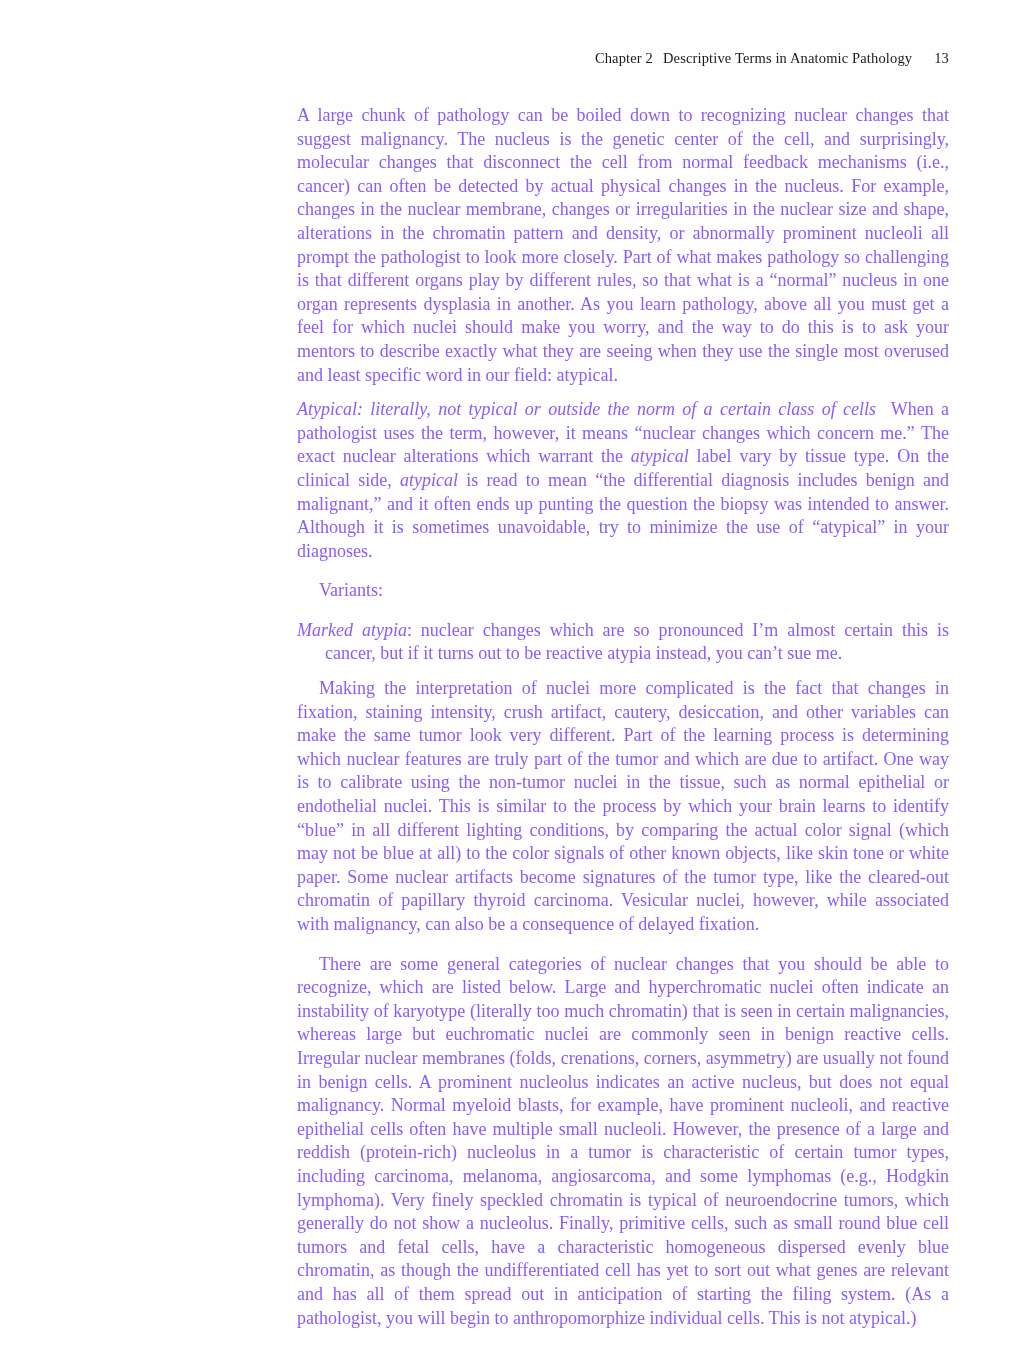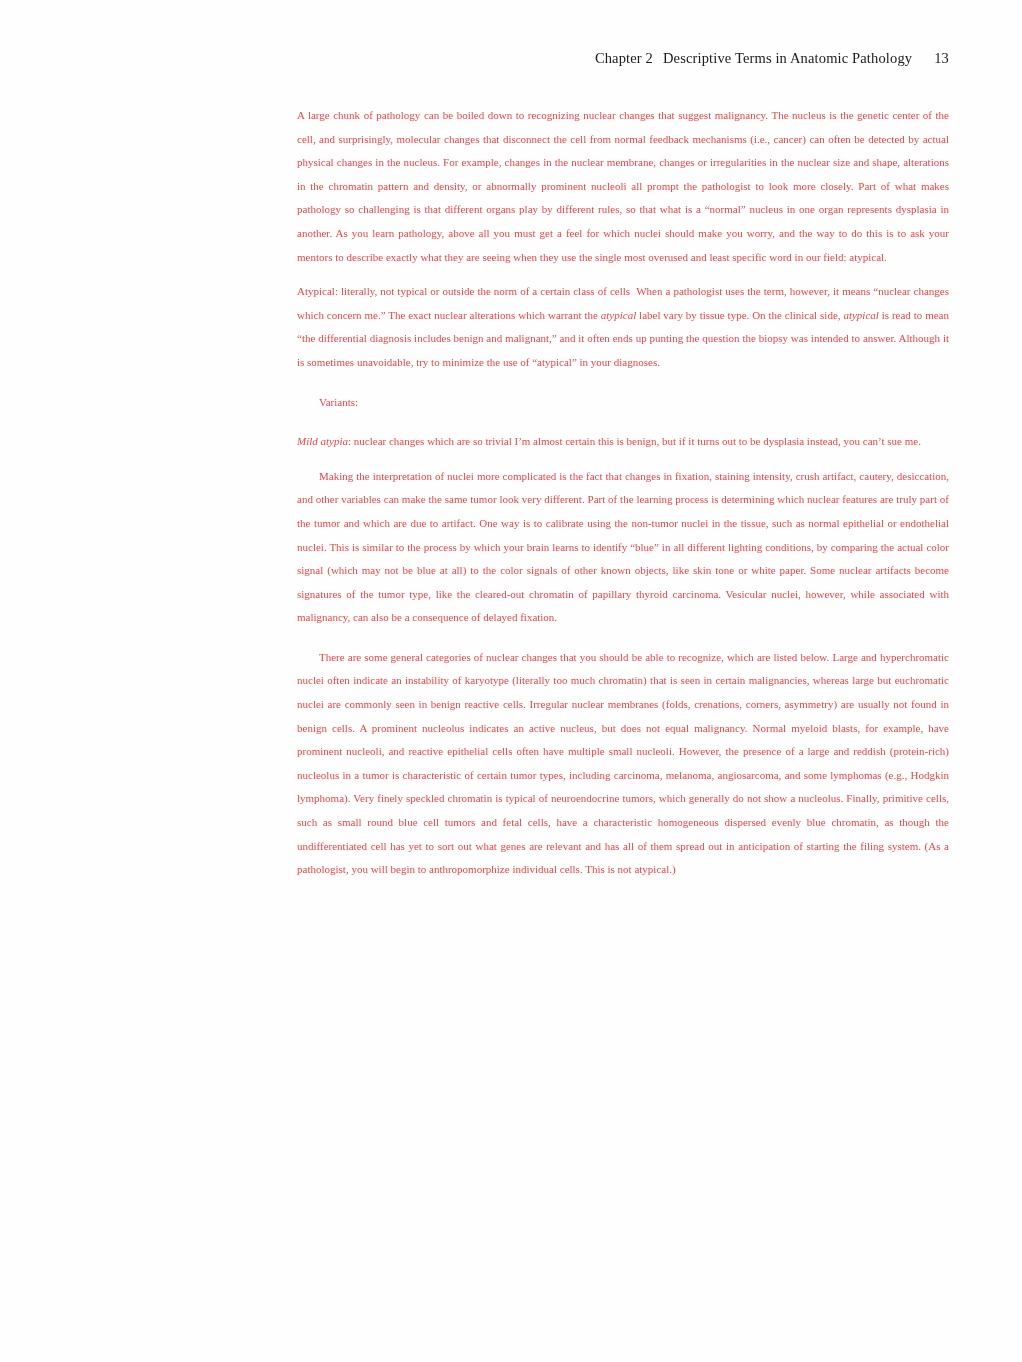--- a/index.html
+++ b/index.html
@@ -36,40 +36,40 @@
     white-space: nowrap;
     color: #1a1a1a;
   }
   .running-head .chapter-label { margin-right: 10px; }
   .running-head .chapter-title { margin-right: 22px; }
   .body-block {
     margin-top: 37px;
   }
   p {
     margin: 0;
-    font-size: 11px;
+    font-size: 18px;
     line-height: 23.6px;
     text-align: justify;
     text-justify: inter-word;
-    color: #ef4444;
+    color: #8b5cf6;
     hyphens: manual;
   }
   p.indent { text-indent: 22px; }
   p.noindent { text-indent: 0; }
   p + p { margin-top: 16px; }
   .spaced { margin-top: 11px; }
   .hang {
     padding-left: 28px;
     text-indent: -28px;
   }
   em, i { }
   .variants-line {
     text-indent: 22px;
   }
-  .defn-lead { }
+  .defn-lead { font-style: italic; }
   .gap-sm { margin-top: 10px; }
 </style>
 </head>
 <body>
 
 <div class="page">
 
   <div class="content">
 
     <div class="running-head">
@@ -81,24 +81,24 @@
       <p class="noindent">A large chunk of pathology can be boiled down to recognizing nuclear changes that suggest malignancy. The nucleus is the genetic center of the cell, and surprisingly, molecular changes that disconnect the cell from normal feedback mechanisms (i.e., cancer) can often be detected by actual physical changes in the nucleus. For example, changes in the nuclear membrane, changes or irregularities in the nuclear size and shape, alterations in the chromatin pattern and density, or abnormally prominent nucleoli all prompt the pathologist to look more closely. Part of what makes pathology so challenging is that different organs play by different rules, so that what is a “normal” nucleus in one organ represents dysplasia in another. As you learn pathology, above all you must get a feel for which nuclei should make you worry, and the way to do this is to ask your mentors to describe exactly what they are seeing when they use the single most overused and least specific word in our field: atypical.</p>
 
       <p class="noindent spaced">
         <span class="defn-lead">Atypical: literally, not typical or outside the norm of a certain class of cells</span><span>&nbsp;&nbsp;</span><span>When a pathologist uses the term, however, it means “nuclear changes which concern me.” The exact nuclear alterations which warrant the </span><em>atypical</em><span> label vary by tissue type. On the clinical side, </span><em>atypical</em><span> is read to mean “the differential diagnosis includes benign and malignant,” and it often ends up punting the question the biopsy was intended to answer. Although it is sometimes unavoidable, try to minimize the use of “atypical” in your diagnoses.</span>
       </p>
 
       <p class="variants-line">Variants:</p>
 
 
 
+      <p class="hang">
+        <em>Marked atypia</em><span>: nuclear changes which are so pronounced I’m almost certain this is cancer, but if it turns out to be reactive atypia instead, you can’t sue me.</span>
+      </p>
 
-      <p class="hang">
-        <em>Mild atypia</em><span>: nuclear changes which are so trivial I’m almost certain this is benign, but if it turns out to be dysplasia instead, you can’t sue me.</span>
-      </p>
 
 
       <p class="indent spaced">Making the interpretation of nuclei more complicated is the fact that changes in fixation, staining intensity, crush artifact, cautery, desiccation, and other variables can make the same tumor look very different. Part of the learning process is determining which nuclear features are truly part of the tumor and which are due to artifact. One way is to calibrate using the non-tumor nuclei in the tissue, such as normal epithelial or endothelial nuclei. This is similar to the process by which your brain learns to identify “blue” in all different lighting conditions, by comparing the actual color signal (which may not be blue at all) to the color signals of other known objects, like skin tone or white paper. Some nuclear artifacts become signatures of the tumor type, like the cleared-out chromatin of papillary thyroid carcinoma. Vesicular nuclei, however, while associated with malignancy, can also be a consequence of delayed fixation.</p>
 
       <p class="indent">There are some general categories of nuclear changes that you should be able to recognize, which are listed below. Large and hyperchromatic nuclei often indicate an instability of karyotype (literally too much chromatin) that is seen in certain malignancies, whereas large but euchromatic nuclei are commonly seen in benign reactive cells. Irregular nuclear membranes (folds, crenations, corners, asymmetry) are usually not found in benign cells. A prominent nucleolus indicates an active nucleus, but does not equal malignancy. Normal myeloid blasts, for example, have prominent nucleoli, and reactive epithelial cells often have multiple small nucleoli. However, the presence of a large and reddish (protein-rich) nucleolus in a tumor is characteristic of certain tumor types, including carcinoma, melanoma, angiosarcoma, and some lymphomas (e.g., Hodgkin lymphoma). Very finely speckled chromatin is typical of neuroendocrine tumors, which generally do not show a nucleolus. Finally, primitive cells, such as small round blue cell tumors and fetal cells, have a characteristic homogeneous dispersed evenly blue chromatin, as though the undifferentiated cell has yet to sort out what genes are relevant and has all of them spread out in anticipation of starting the filing system. (As a pathologist, you will begin to anthropomorphize individual cells. This is not atypical.)</p>
 
     </div>
   </div>
 </div>
 

